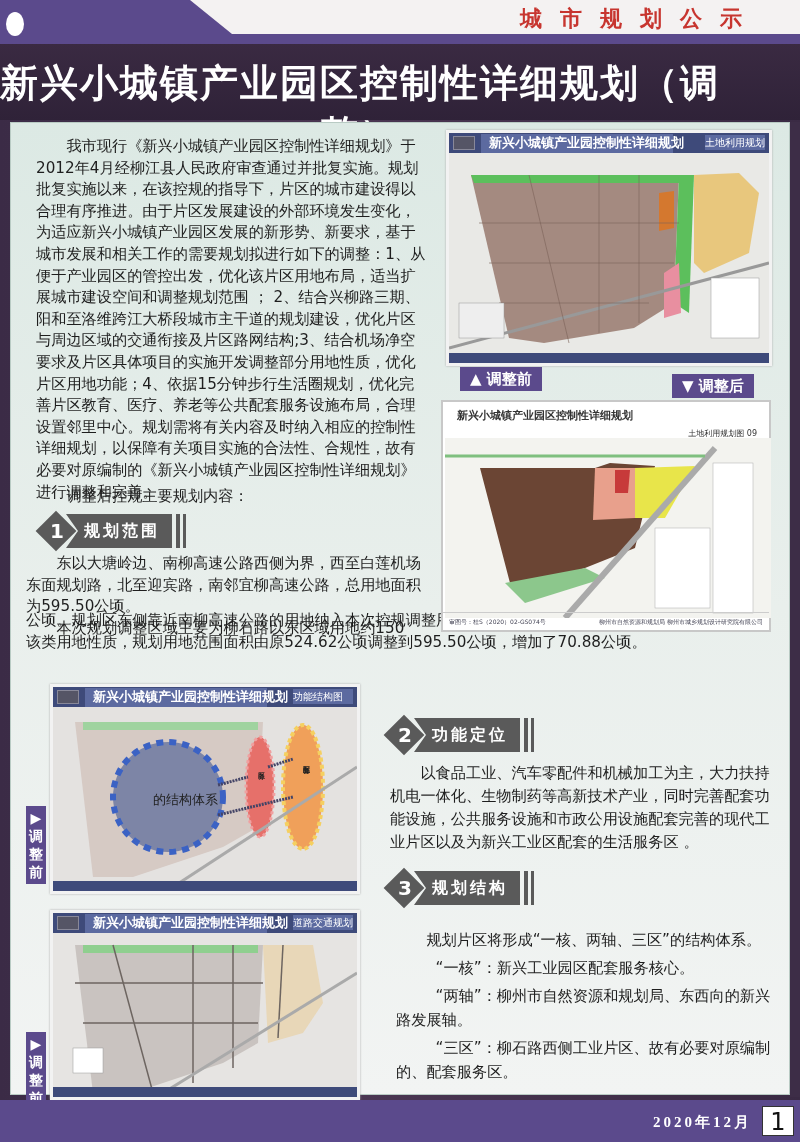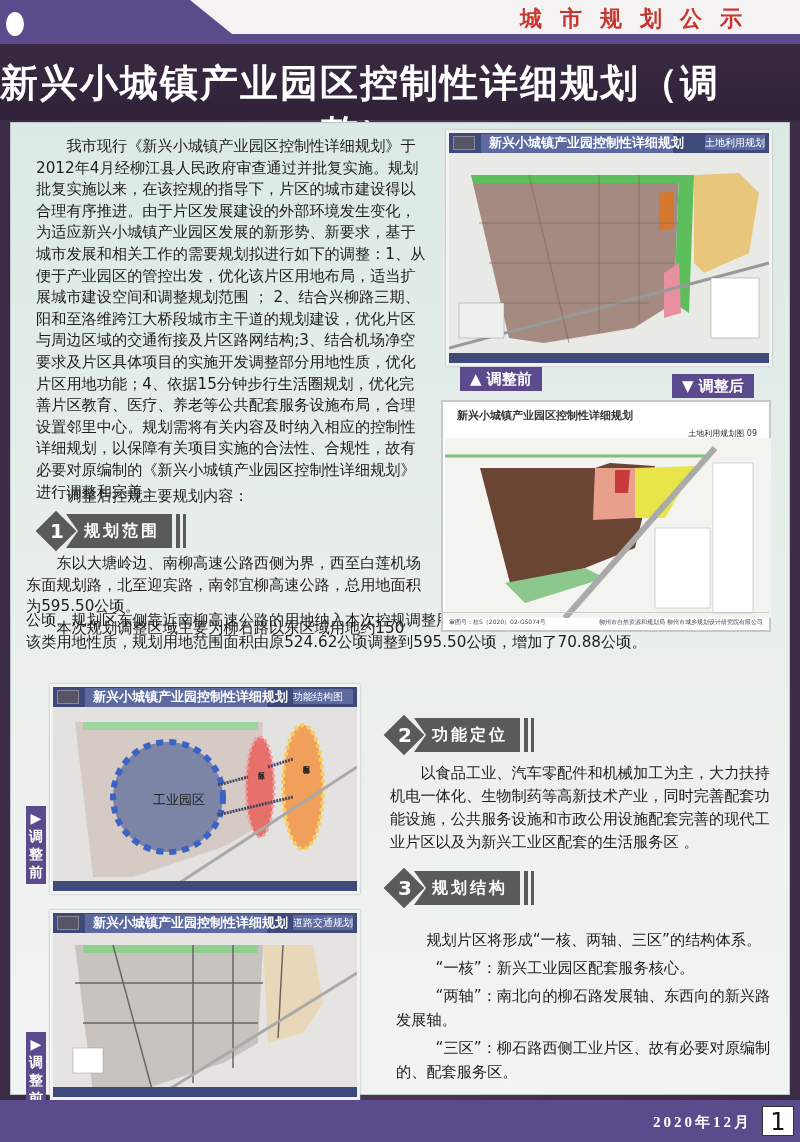--- a/index.html
+++ b/index.html
@@ -153,21 +153,21 @@
       <polygon points="22,15 210,15 205,120 170,140 80,170 40,170" fill="#d6cac4"></polygon>
       <rect x="30" y="15" width="175" height="8" fill="#9fd39f"></rect>
       <circle cx="115" cy="90" r="55" fill="#7d85a6" stroke="#3b62c4" stroke-width="6" stroke-dasharray="7,6"></circle>
       <ellipse cx="207" cy="80" rx="14" ry="50" fill="#e6706a" stroke="#f0a0a0" stroke-width="3" stroke-dasharray="3,3"></ellipse>
       <ellipse cx="250" cy="80" rx="20" ry="62" fill="#f0a05a" stroke="#f5d060" stroke-width="4" stroke-dasharray="4,3"></ellipse>
       <line x1="165" y1="78" x2="195" y2="70" stroke="#446" stroke-width="3" stroke-dasharray="2,1"></line>
       <line x1="165" y1="108" x2="240" y2="90" stroke="#446" stroke-width="3" stroke-dasharray="2,1"></line>
       <line x1="215" y1="60" x2="240" y2="52" stroke="#446" stroke-width="3" stroke-dasharray="2,1"></line>
       <line x1="120" y1="180" x2="304" y2="60" stroke="#aaa" stroke-width="3"></line>
     </svg>
-    <div style="position:absolute; left:100px; top:104px; font-size:13px; color:#222;">工业园区</div>
+    <div style="position:absolute; left:100px; top:104px; font-size:13px; color:#222;">的结构体系</div>
     <div style="position:absolute; left:203px; top:80px; font-size:7px; color:#222; writing-mode:vertical-rl;">服务区</div>
     <div style="position:absolute; left:248px; top:74px; font-size:7px; color:#222; writing-mode:vertical-rl;">配套服务区</div>
     <div class="map-foot"></div>
   </div>
   <div class="vtag" style="left:26px; top:806px; height:78px;">
     <div>▶</div>
     <div>调</div>
     <div>整</div>
     <div>前</div>
   </div>
@@ -216,19 +216,19 @@
   <div class="sec" style="left:384px; top:867px;">
     <div class="diamond"></div>
     <div class="bar"></div>
     <div class="num">3</div>
     <div class="label">规划结构</div>
     <div class="s1"></div>
       <div class="s2"></div>
   </div>
   <div class="txt indent" style="left:396px; top:928px; width:400px; line-height:24px;">规划片区将形成“一核、两轴、三区”的结构体系。</div>
   <div class="txt indent" style="left:396px; top:956px; width:392px; line-height:24px; text-indent:2.6em;">“一核”：新兴工业园区配套服务核心。</div>
-  <div class="txt indent" style="left:396px; top:984px; width:386px; line-height:24px; text-indent:2.6em;">“两轴”：南北向的柳石路发展轴、东西向的新兴路发展轴。</div>
+  <div class="txt indent" style="left:396px; top:984px; width:386px; line-height:24px; text-indent:2.6em;">“两轴”：柳州市自然资源和规划局、东西向的新兴路发展轴。</div>
   <div class="txt indent" style="left:396px; top:1036px; width:386px; line-height:24px; text-indent:2.6em;">“三区”：柳石路西侧工业片区、故有必要对原编制的、配套服务区。</div>
 
   <div class="bottom-band"></div>
   <div class="date">2020年12月</div>
   <div class="pageno">1</div>
 </div>
 
 </body></html>

